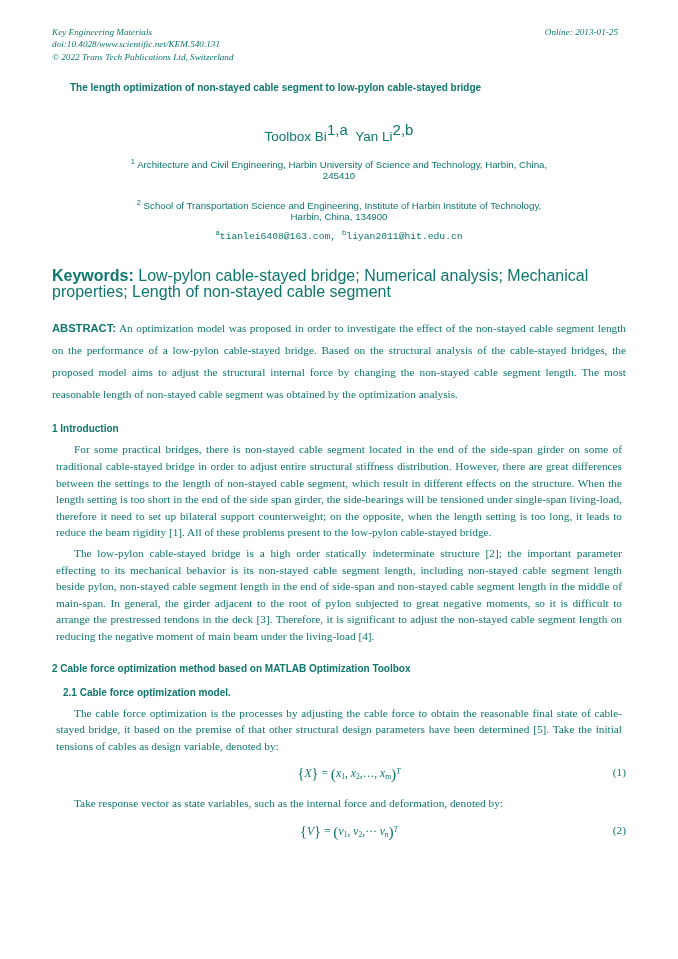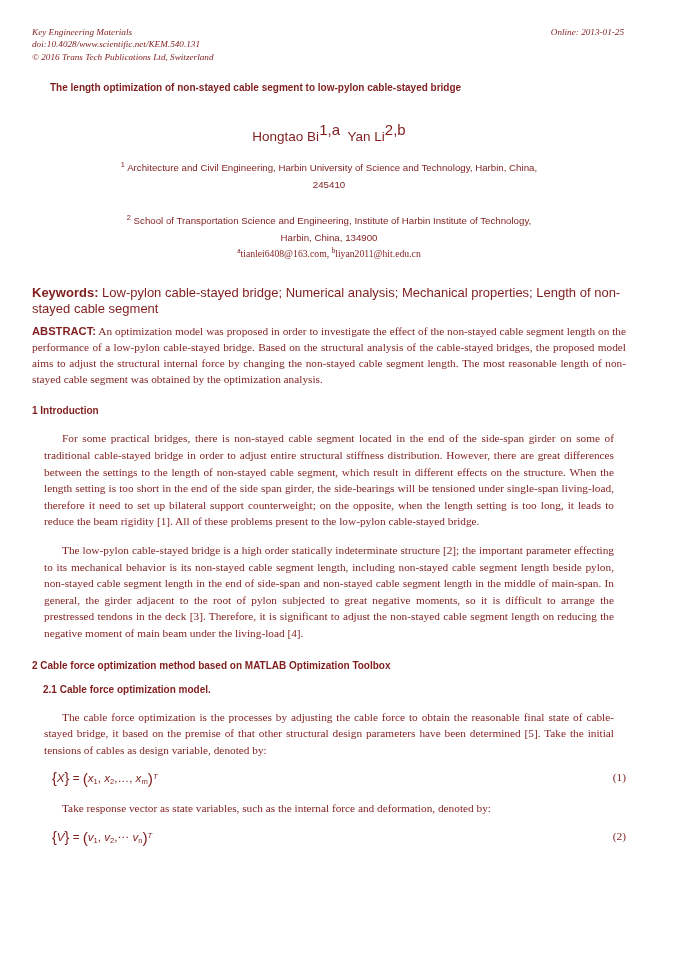--- a/index.html
+++ b/index.html
@@ -6,39 +6,39 @@
     margin: 0;
     padding: 0;
     background: #ffffff;
   }
   .page {
     width: 678px;
     height: 959px;
     position: relative;
     background: #ffffff;
     box-sizing: border-box;
-    padding: 26px 52px 20px 32px;
+    padding: 26px 52px 20px 52px;
     font-family: "Liberation Serif", serif;
-    color: #7f1d1d;
+    color: #0f766e;
     overflow: hidden;
   }
 
   
   .header {
     position: relative;
     font-style: italic;
     font-size: 9.2px;
     line-height: 12.4px;
   }
   .header .hdr-left {
     width: 70%;
   }
   .header .hdr-right {
     position: absolute;
-    right: 2px;
+    right: 8px;
     top: 0;
     text-align: right;
     font-style: italic;
     font-size: 9.2px;
   }
   .hdr-line { white-space: nowrap; }
 
   
   .title {
     font-family: "Liberation Sans", sans-serif;
@@ -55,84 +55,86 @@
     font-family: "Liberation Sans", sans-serif;
     font-size: 13.5px;
     text-align: center;
     margin-top: 23px;
   }
   .authors sup { font-size: 15px; }
 
   .affil {
     font-family: "Liberation Sans", sans-serif;
     font-size: 9.7px;
-    line-height: 17px;
+    line-height: 11px;
     text-align: center;
     margin-top: 12px;
     padding: 0 6px;
   }
   .affil sup { font-size: 7.4px; }
   .affil .aff-line { display: block; }
 
   .emails {
-    font-family: Liberation Serif, serif;
+    font-family: Liberation Mono, monospace;
     font-size: 9.7px;
     text-align: center;
+    margin-top: 7px;
   }
   .emails sup { font-size: 7.4px; }
 
   
   .keywords {
     font-family: "Liberation Sans", sans-serif;
-    font-size: 13px;
+    font-size: 16px;
     line-height: 15.5px;
     margin-top: 26px;
     text-align: left;
   }
   .keywords .kw-label { font-weight: bold; }
 
   
   .abstract {
     font-size: 11.3px;
-    line-height: 16px;
-    margin-top: 7px;
+    line-height: 22px;
+    margin-top: 18px;
     text-align: justify;
   }
   .abstract .ab-label {
     font-family: "Liberation Sans", sans-serif;
     font-weight: bold;
     font-size: 11.2px;
   }
 
   
   h2.sec {
     font-family: "Liberation Sans", sans-serif;
     font-weight: bold;
     font-size: 10px;
     margin: 17px 0 5px 0;
     line-height: 14px;
   }
   p.body {
     font-size: 11.3px;
     line-height: 16.6px;
     text-align: justify;
-    margin: 12px;
+    margin: 4px;
     text-indent: 18px;
   }
 
   
   .eq-row {
     position: relative;
     margin: 11px 0 0 0;
     min-height: 19px;
   }
   .eq-body {
     margin-left: 20px;
     font-size: 11.6px;
-    font-family: Liberation Sans, sans-serif;
+    font-family: Liberation Serif, serif;
+    text-align: center;
   }
   .eq-num {
     position: absolute;
     right: 0;
     top: 1px;
     font-size: 11.3px;
   }
   .mi { font-style: italic; }
   .sub { font-size: 7.6px; vertical-align: -0.25em; }
   .sup { font-size: 7.6px; vertical-align: 0.45em; }
@@ -141,29 +143,29 @@
 </style>
 </head>
 <body>
 
 <div class="page">
 
   <div class="header">
     <div class="hdr-left">
       <div class="hdr-line">Key Engineering Materials</div>
       <div class="hdr-line">doi:10.4028/www.scientific.net/KEM.540.131</div>
-      <div class="hdr-line">© 2016 Trans Tech Publications Ltd, Switzerland</div>
+      <div class="hdr-line">© 2022 Trans Tech Publications Ltd, Switzerland</div>
     </div>
     <div class="hdr-right">Online: 2013-01-25</div>
   </div>
 
   <div class="title">The length optimization of non-stayed cable segment to low-pylon cable-stayed bridge</div>
 
   <div class="authors">
-    <span>Hongtao Bi</span><sup>1,a</sup>
+    <span>Toolbox Bi</span><sup>1,a</sup>
     <span>&nbsp;</span><span>Yan Li</span><sup>2,b</sup>
   </div>
 
   <div class="affil">
     <span class="aff-line"><sup>1</sup> <span>Architecture and Civil Engineering, Harbin University of Science and Technology, Harbin, China,</span></span>
     <span class="aff-line">245410</span>
   </div>
 
   <div class="affil" style="margin-top:16px;">
     <span class="aff-line"><sup>2</sup> <span>School of Transportation Science and Engineering, Institute of Harbin Institute of Technology,</span></span>

